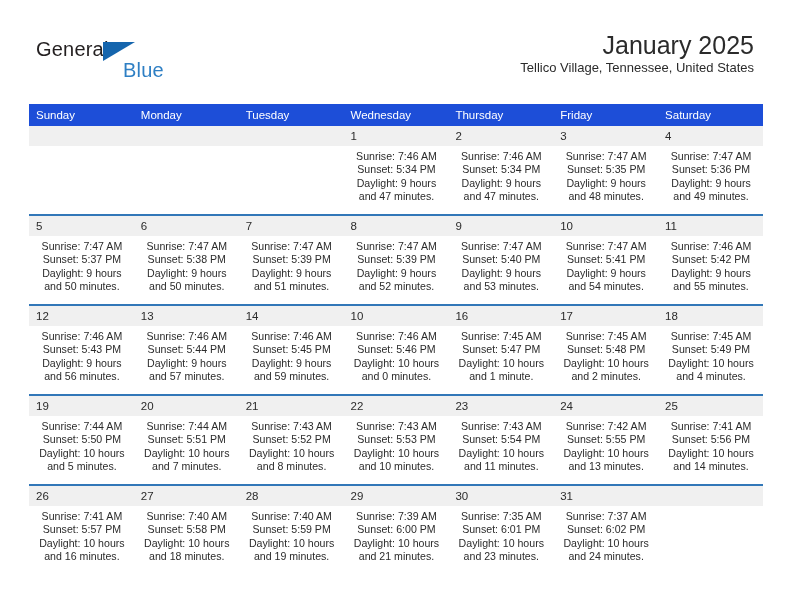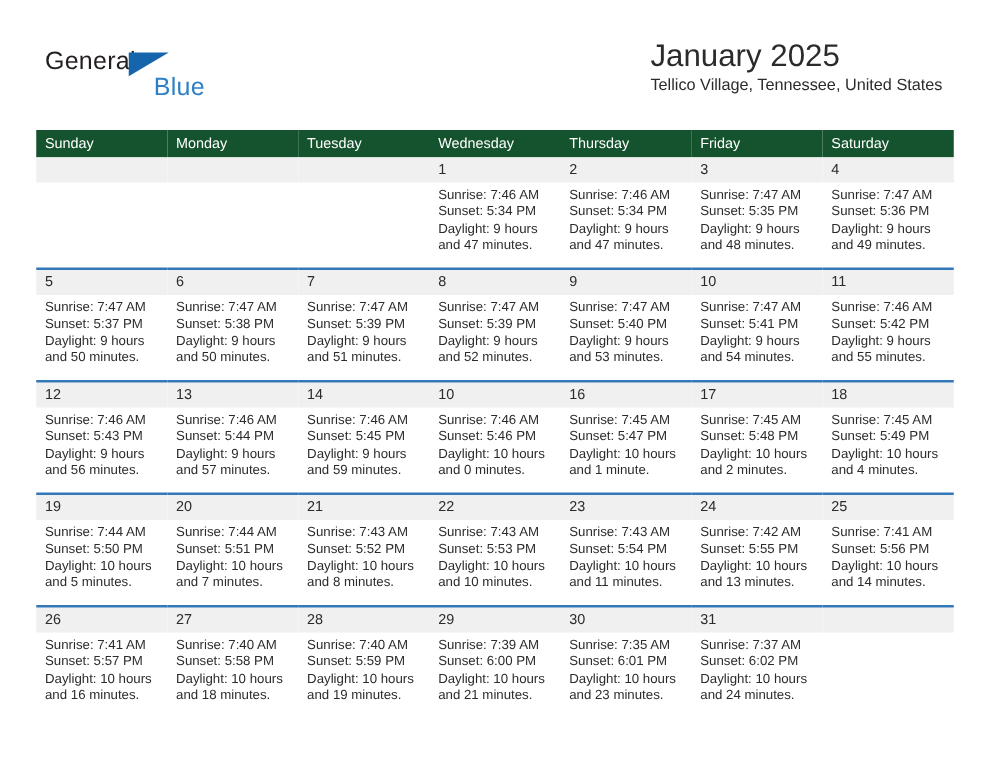--- a/index.html
+++ b/index.html
@@ -62,20 +62,21 @@
     font-size: 20px;
     color: #2e7fc4;
     letter-spacing: 0.2px;
     margin-left: 34px;
   }
 
   .title-block {
     position: absolute;
     right: 38px;
     top: 30px;
+    text-align: right;
   }
   .cal-title {
     font-size: 25px;
     color: #2b2b2b;
     line-height: 30px;
     font-weight: normal;
     margin: 0;
   }
   .cal-subtitle {
     font-size: 13px;
@@ -86,21 +87,21 @@
   
   .cal {
     position: absolute;
     left: 29px;
     top: 104px;
     width: 734px;
     border-collapse: collapse;
     table-layout: fixed;
   }
   .cal th {
-    background: #14532d;
+    background: #1d4ed8;
     color: #ffffff;
     font-size: 11.5px;
     font-weight: normal;
     text-align: left;
     padding: 5px 0 5px 7px;
     height: 12px;
     border: none;
   }
   .cal td {
     vertical-align: top;
@@ -122,20 +123,21 @@
     box-sizing: content-box;
   }
   .daynum-band.blank {
     color: transparent;
   }
   .cell-body {
     padding: 4px 6px 0 7px;
     font-size: 10.6px;
     line-height: 13.4px;
     color: #2b2b2b;
+    text-align: center;
   }
   .cell-body div {
     white-space: nowrap;
   }
 </style>
 </head>
 <body>
 
 <div class="page">
 

